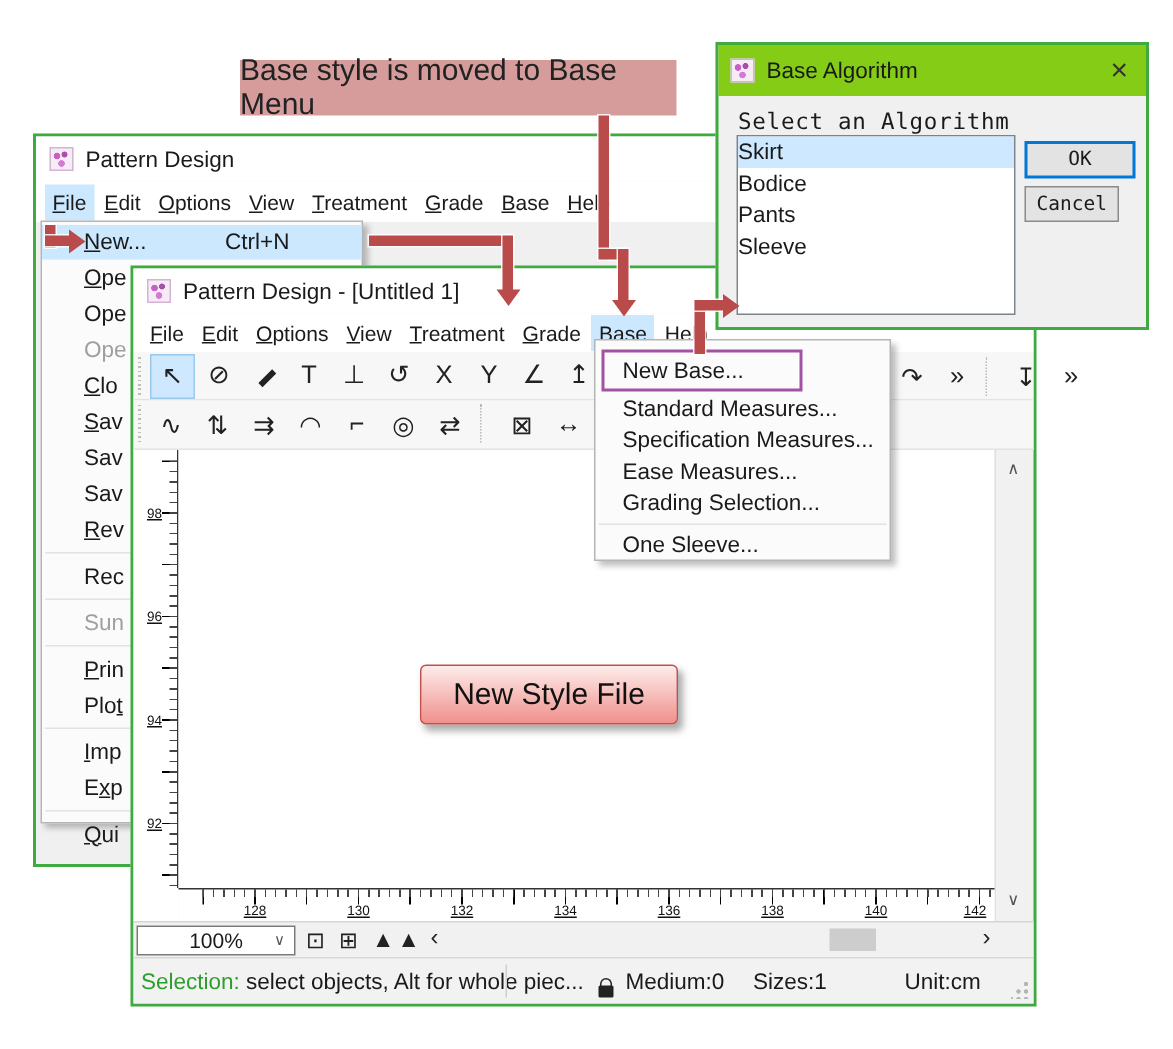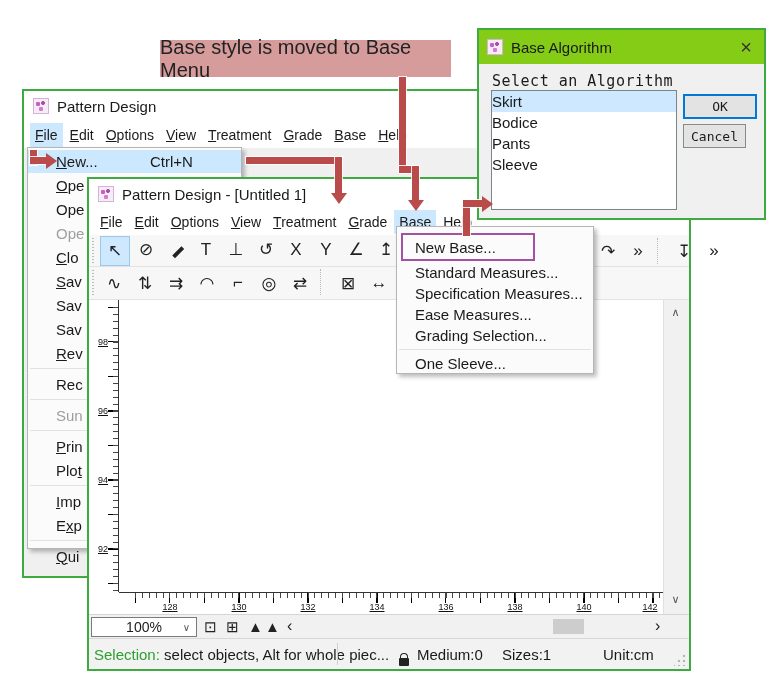--- a/index.html
+++ b/index.html
@@ -357,20 +357,21 @@
           <span>Pants</span>
         </div>
         <div class="lrow">
           <span>Sleeve</span>
         </div>
       </div>
     <div class="abs btn primary" style="left:204px;top:64px;width:74px;height:25px">OK</div>
     <div class="abs btn normal" style="left:204px;top:94px;width:63px;height:24px">Cancel</div>
   </div>
 
+  <div class="abs callout" style="left:280px;top:443px;width:172px;height:40px;z-index:25">New Style File</div>
 
   <div class="abs" style="z-index:40">
     <div class="aseg" style="left:30px;top:150px;width:7px;height:15px"></div>
     <div class="aseg" style="left:30px;top:157px;width:17px;height:7px"></div>
     <div class="ahead-r" style="left:46px;top:152.5px"></div>
   </div>
 
   <div class="abs" style="z-index:40">
     <div class="aseg" style="left:246px;top:157px;width:96px;height:7px"></div>
     <div class="aseg" style="left:335px;top:157px;width:7px;height:37px"></div>

